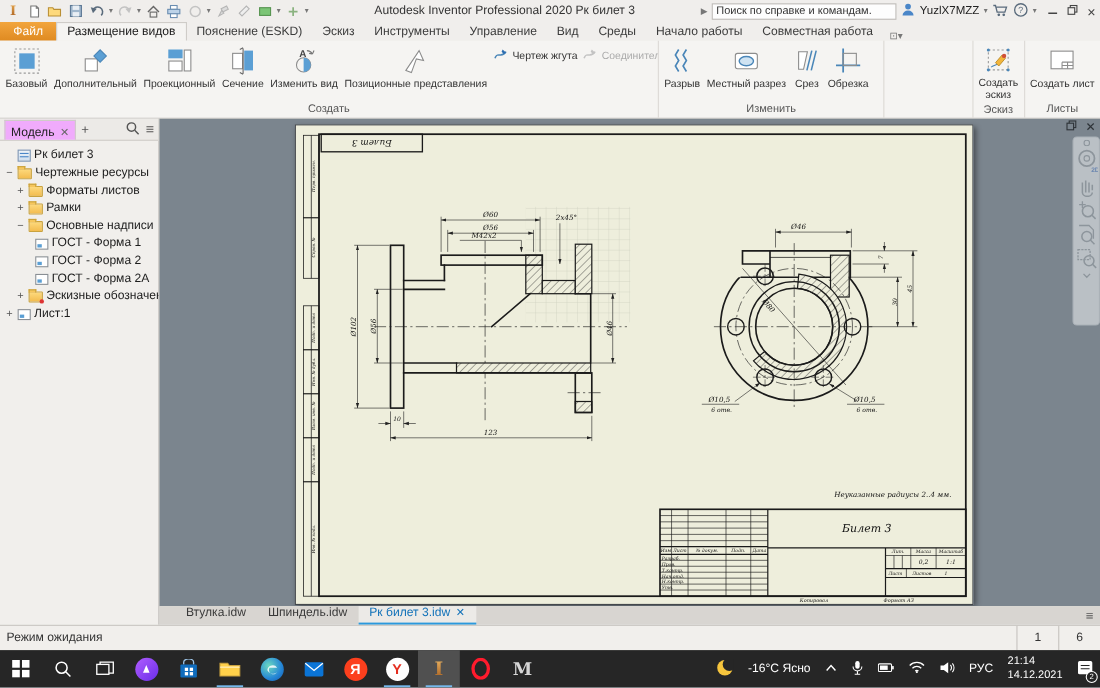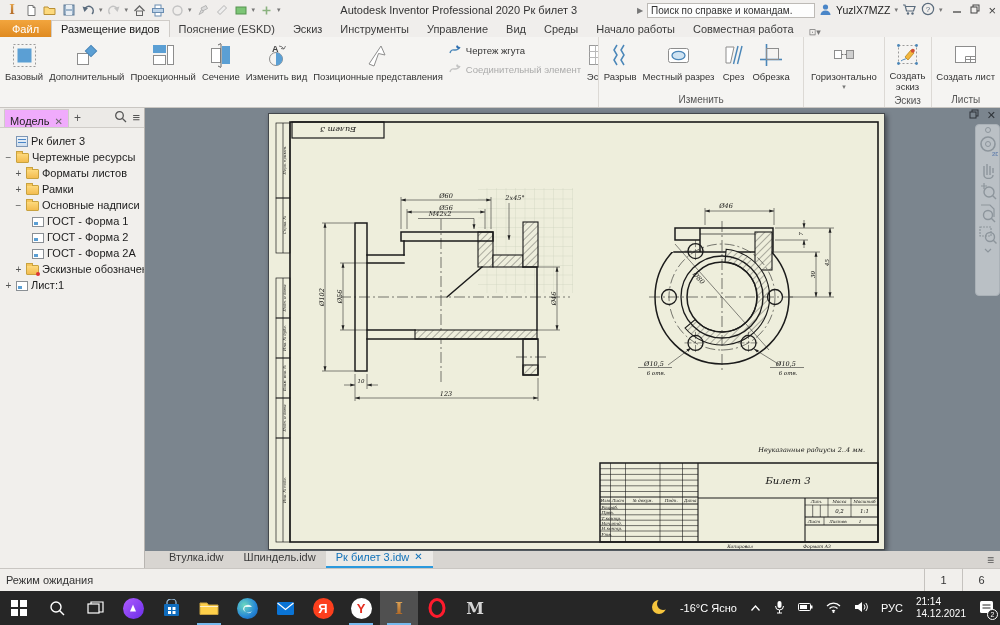--- a/index.html
+++ b/index.html
@@ -24,21 +24,21 @@
 .rtab.active{background:#f5f4f2;border:1px solid #cfccc8;border-bottom:none;color:#1a1a1a}
 .tabend{margin-left:6px;color:#777;font-size:9px}
 
 .ribbon{position:absolute;top:37px;left:0;right:0;height:71px;background:#f5f4f2;border-bottom:1px solid #c9c6c2;display:flex}
 .panel{display:flex;flex-direction:column;height:100%;border-right:1px solid #dcd9d5;overflow:hidden}
 .panel .btns{flex:1;display:flex;align-items:flex-start;padding:2px 2px 0 2px}
 .panel .plabel{height:14px;font-size:10px;color:#555;text-align:center;line-height:14px}
 .bigbtn{display:flex;flex-direction:column;align-items:center;padding:1px 3px;gap:1px;cursor:default}
 .bigbtn .blabel{font-size:9.5px;color:#333;white-space:nowrap}
 .bigbtn .bicon{height:30px;display:flex;align-items:center;justify-content:center}
-.stack{display:flex;flex-direction:column;gap:4px;padding:4px 2px}
+.stack{display:flex;flex-direction:row;gap:4px;padding:4px 2px}
 .smallbtn{display:flex;align-items:center;gap:4px;font-size:9.5px;color:#333;white-space:nowrap}
 .smallbtn.disabled{color:#ababab}
 .twoline{line-height:1.15;text-align:center}
 
 .workspace{position:absolute;top:108px;left:0;width:1000px;height:460px}
 .browser{position:absolute;left:0;top:0;width:145px;height:460px;background:#f1efec;border-right:1px solid #b8b5b1;display:flex;flex-direction:column}
 .bheader{height:20px;display:flex;align-items:center;background:#eceae7;border-bottom:1px solid #cfccc8;padding:0 4px;gap:5px}
 .btab{display:flex;align-items:flex-end;gap:5px;background:#f0abfc;border:1px solid #cfccc8;border-bottom:none;height:18px;padding:0 5px;font-size:11px}
 .bclose{color:#666;font-size:10px}
 .bplus{color:#555;font-size:12px}
@@ -306,20 +306,21 @@
               <svg width="27" height="27">
                 <rect x="3.5" y="3.5" width="19" height="19" fill="#fff" stroke="#9a9a9a"></rect>
                 <path d="M3.5,9.5 H22.5 M3.5,15.5 H22.5 M9.5,3.5 V22.5 M15.5,3.5 V22.5" stroke="#b9b9b9" fill="none"></path>
                 <polygon points="13,16 20,9 23,12 16,19" fill="#f2b63c" stroke="#b98723" stroke-width="0.8"></polygon>
                 <circle cx="21.5" cy="8.5" r="2.2" fill="#d04f37"></circle>
               </svg>
             </span>
           <span class="blabel">Эскиз</span>
         </div>
       </div>
+      <div class="plabel">Создать</div>
     </div>
 
     <div class="panel" style="width:210px">
       <div class="btns">
         <div class="bigbtn">
           <span class="bicon">
               <svg width="26" height="26">
                 <path d="M10,3 l-3,5 3,5 -3,5 3,5" fill="none" stroke="#4a86b8" stroke-width="1.5"></path>
                 <path d="M17,3 l-3,5 3,5 -3,5 3,5" fill="none" stroke="#4a86b8" stroke-width="1.5"></path>
               </svg>
@@ -353,33 +354,20 @@
                 <rect x="8.5" y="6.5" width="12" height="11" fill="none" stroke="#8d8d8d"></rect>
               </svg>
             </span>
           <span class="blabel">Обрезка</span>
         </div>
       </div>
       <div class="plabel">Изменить</div>
     </div>
 
     <div class="panel" style="width:82px">
-      <div class="btns" style="justify-content:center">
-        <div class="bigbtn">
-          <span class="bicon">
-              <svg width="24" height="22">
-                <rect x="2.5" y="6.5" width="7" height="8" fill="#fff" stroke="#8d8d8d"></rect>
-                <rect x="14.5" y="6.5" width="7" height="8" fill="#cfcfcf" stroke="#8d8d8d"></rect>
-                <line x1="9.5" y1="10.5" x2="14.5" y2="10.5" stroke="#777" stroke-dasharray="2 1"></line>
-              </svg>
-            </span>
-          <span class="blabel">Горизонтально</span>
-          <span class="caret">▾</span>
-        </div>
-      </div>
       <div class="plabel"></div>
     </div>
 
     <div class="panel" style="width:48px">
       <div class="btns" style="justify-content:center">
         <div class="bigbtn">
           <span class="bicon">
               <svg width="26" height="26">
                 <rect x="3.5" y="3.5" width="18" height="18" fill="none" stroke="#9a9a9a" stroke-dasharray="2 2"></rect>
                 <circle cx="3.5" cy="3.5" r="1.4" fill="#4a86b8"></circle>

